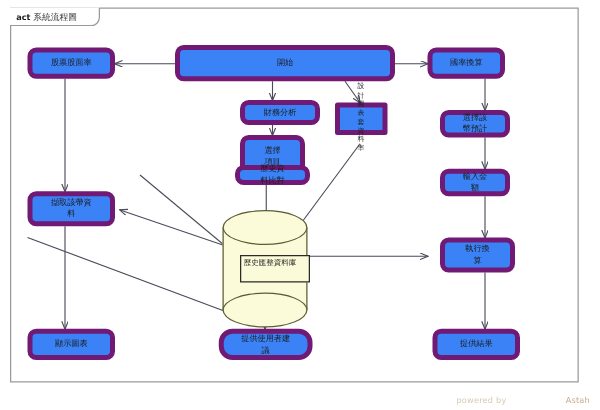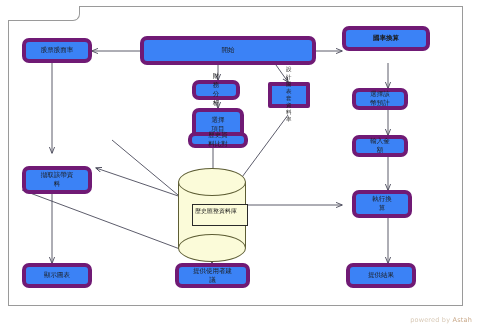--- a/index.html
+++ b/index.html
@@ -43,29 +43,33 @@
   .cyl .bottom{position:absolute;left:0;top:66px;width:100%;height:28px;
                background:#FBFBD9;border:1px solid #5d5d34;border-radius:50%;
                box-sizing:border-box;}
   .cyl .cyl-label{position:absolute;left:14px;top:36px;width:56px;height:22px;
                   background:#FBFBD9;border:1px solid #2a2a2a;
                   font-size:6px;line-height:1.45;color:#1c1c1c;
                   box-sizing:border-box;padding:2px 2px;text-align:left;}
 
   .watermark{position:absolute;right:8px;bottom:4px;font-size:6.5px;
              color:#d8c9b6;letter-spacing:.2px;}
-  .watermark i{font-style:normal;color:#c9a98a;}
+  .watermark i{font-style:normal;color:#c9a98a;margin-left:45px;}
 </style>
 </head>
 <body>
 
 <div id="canvas">
 
   <div class="frame"></div>
   <div class="frame-tab"></div>
+  <div class="frame-title">
+    <b>act</b>
+    <span>系統流程圖</span>
+  </div>
 
   <svg class="wires">
     <defs>
       <marker id="ah" markerWidth="7" markerHeight="7" refX="6" refY="2.6" orient="auto" markerUnits="userSpaceOnUse">
         <path d="M0,0 L6.4,2.6 L0,5.2" fill="none" stroke="#4A4A5A" stroke-width="0.9"></path>
       </marker>
     </defs>
     <g fill="none" stroke="#4A4A5A" stroke-width="0.9" marker-end="url(#ah)">
 
       <path d="M140,51 L92,51"></path>
@@ -104,40 +108,40 @@
 
       <path d="M388,218 L388,263"></path>
 
       <path d="M22,190 L204,258"></path>
     </g>
   </svg>
 
   <div class="node" style="left:140px;top:36px;width:176px;height:29px;">開始</div>
 
   <div class="node" style="left:22px;top:38px;width:70px;height:25px;">股票股面率</div>
-  <div class="node" style="left:22px;top:153px;width:70px;height:28px;margin-top:13px;">擷取該帶資料</div>
+  <div class="node" style="left:22px;top:153px;width:70px;height:28px;">擷取該帶資料</div>
   <div class="node" style="left:22px;top:263px;width:70px;height:25px;">顯示圖表</div>
 
-  <div class="node" style="left:192px;top:80px;width:48px;height:20px;">財務分析</div>
+  <div class="node" style="left:192px;top:80px;width:64px;height:20px;">財務分析</div>
   <div class="node" style="left:192px;top:108px;width:52px;height:33px;">選擇項目</div>
   <div class="node" style="left:188px;top:132px;width:60px;height:16px;">歷史資料比對</div>
 
   <div class="node sharp" style="left:268px;top:82px;width:42px;height:26px;
        font-size:5.5px;line-height:1.3;text-align:left;justify-content:flex-start;">設計圖表套資料率</div>
 
   <div class="cyl" style="left:178px;top:168px;width:68px;height:94px;">
     <div class="body"></div>
     <div class="bottom"></div>
     <div class="top"></div>
     <div class="cyl-label">歷史匯整資料庫</div>
   </div>
 
-  <div class="node" style="left:175px;top:263px;width:75px;height:25px;">提供使用者建議</div>
+  <div class="node" style="left:175px;top:263px;width:75px;height:25px;border-radius:11px;">提供使用者建議</div>
 
-  <div class="node" style="left:342px;top:26px;width:88px;height:25px;font-weight:bold;">國率換算</div>
+  <div class="node" style="left:342px;top:38px;width:62px;height:25px;">國率換算</div>
   <div class="node" style="left:352px;top:135px;width:56px;height:22px;">輸入金額</div>
   <div class="node" style="left:352px;top:88px;width:56px;height:22px;">選擇該幣預計</div>
   <div class="node" style="left:352px;top:190px;width:60px;height:28px;">執行換算</div>
   <div class="node" style="left:346px;top:263px;width:70px;height:25px;">提供結果</div>
 
   <div class="watermark">
     <span>powered by </span><i>Astah</i>
   </div>
 
 </div>

